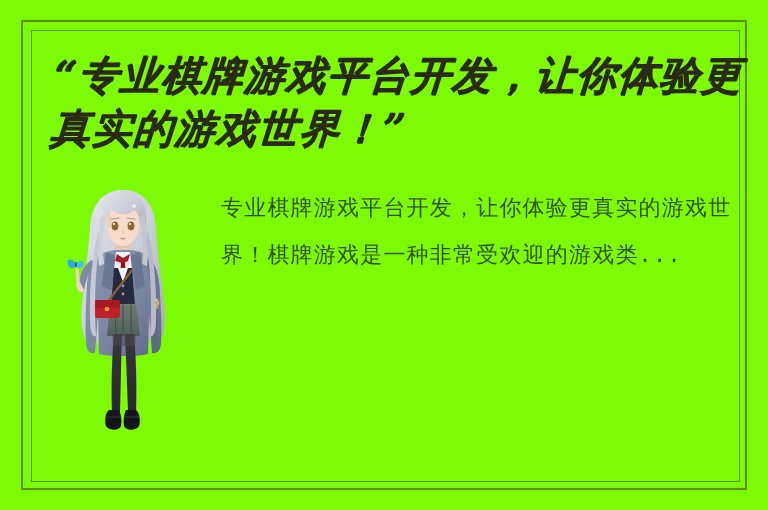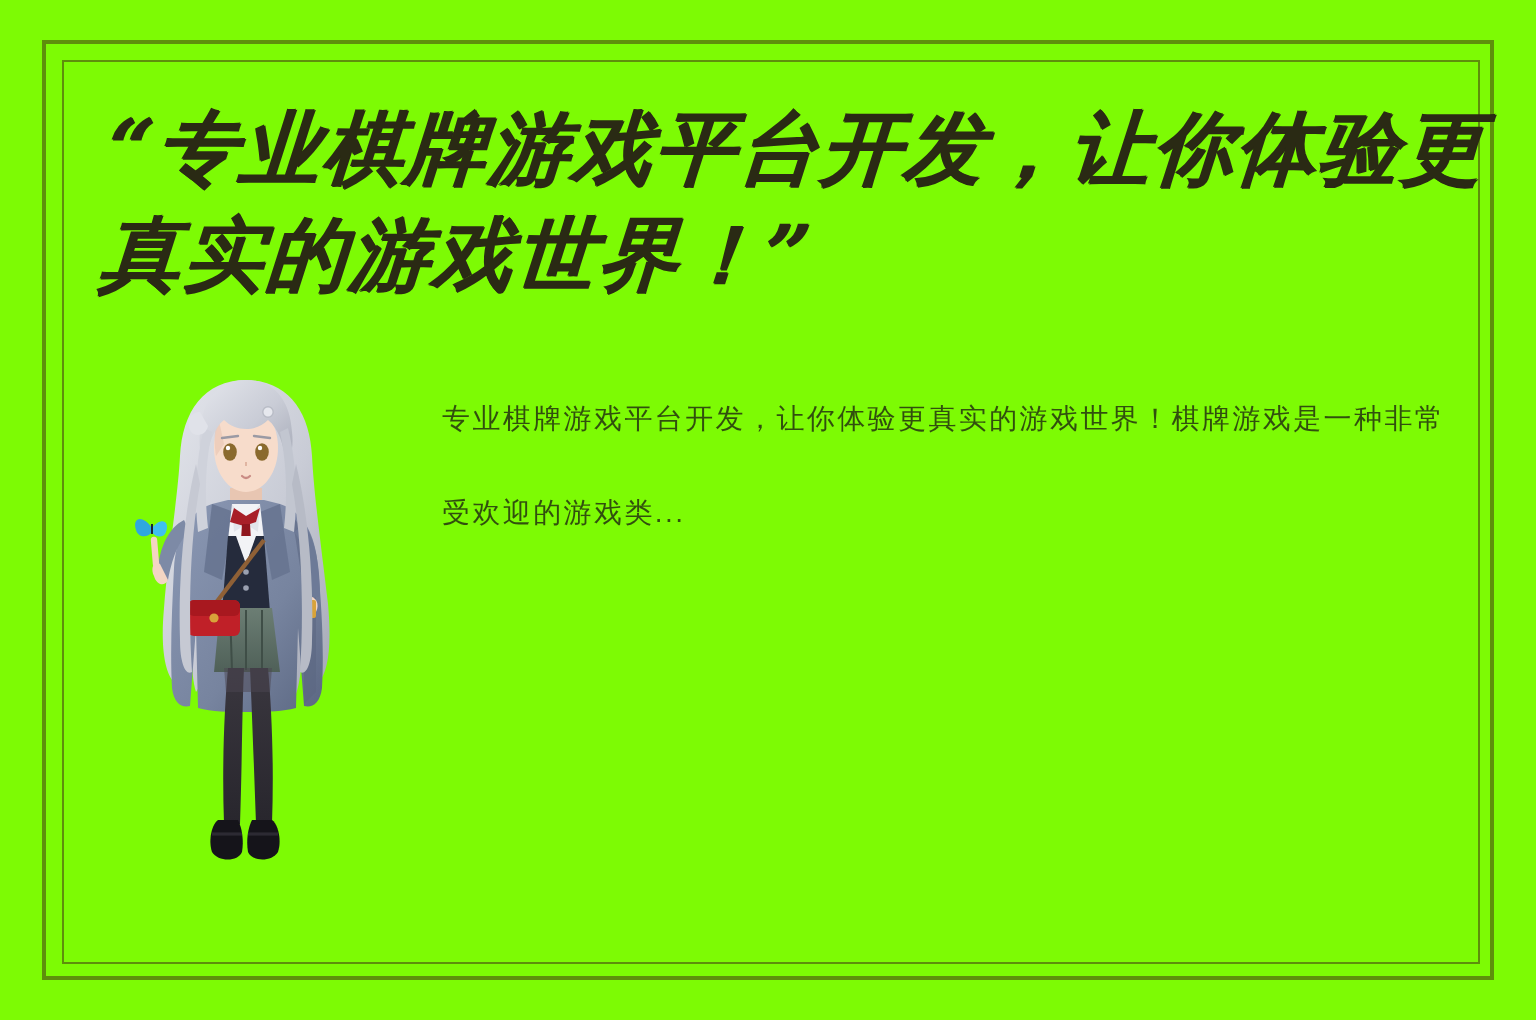--- a/index.html
+++ b/index.html
@@ -63,22 +63,22 @@
     text-shadow: 0.6px 0.6px 0 #2A2A14;
   }
 
   
   .body-copy {
     position: absolute;
     left: 221px;
     top: 186px;
     width: 512px;
     color: rgba(30, 36, 18, 0.80);
-    font-family: Liberation Sans, sans-serif;
-    font-size: 14px;
+    font-family: Liberation Mono, monospace;
+    font-size: 22px;
     line-height: 47px;
     letter-spacing: 1.2px;
     white-space: pre-wrap;
   }
 
   
   .character {
     position: absolute;
     left: 62px;
     top: 186px;

